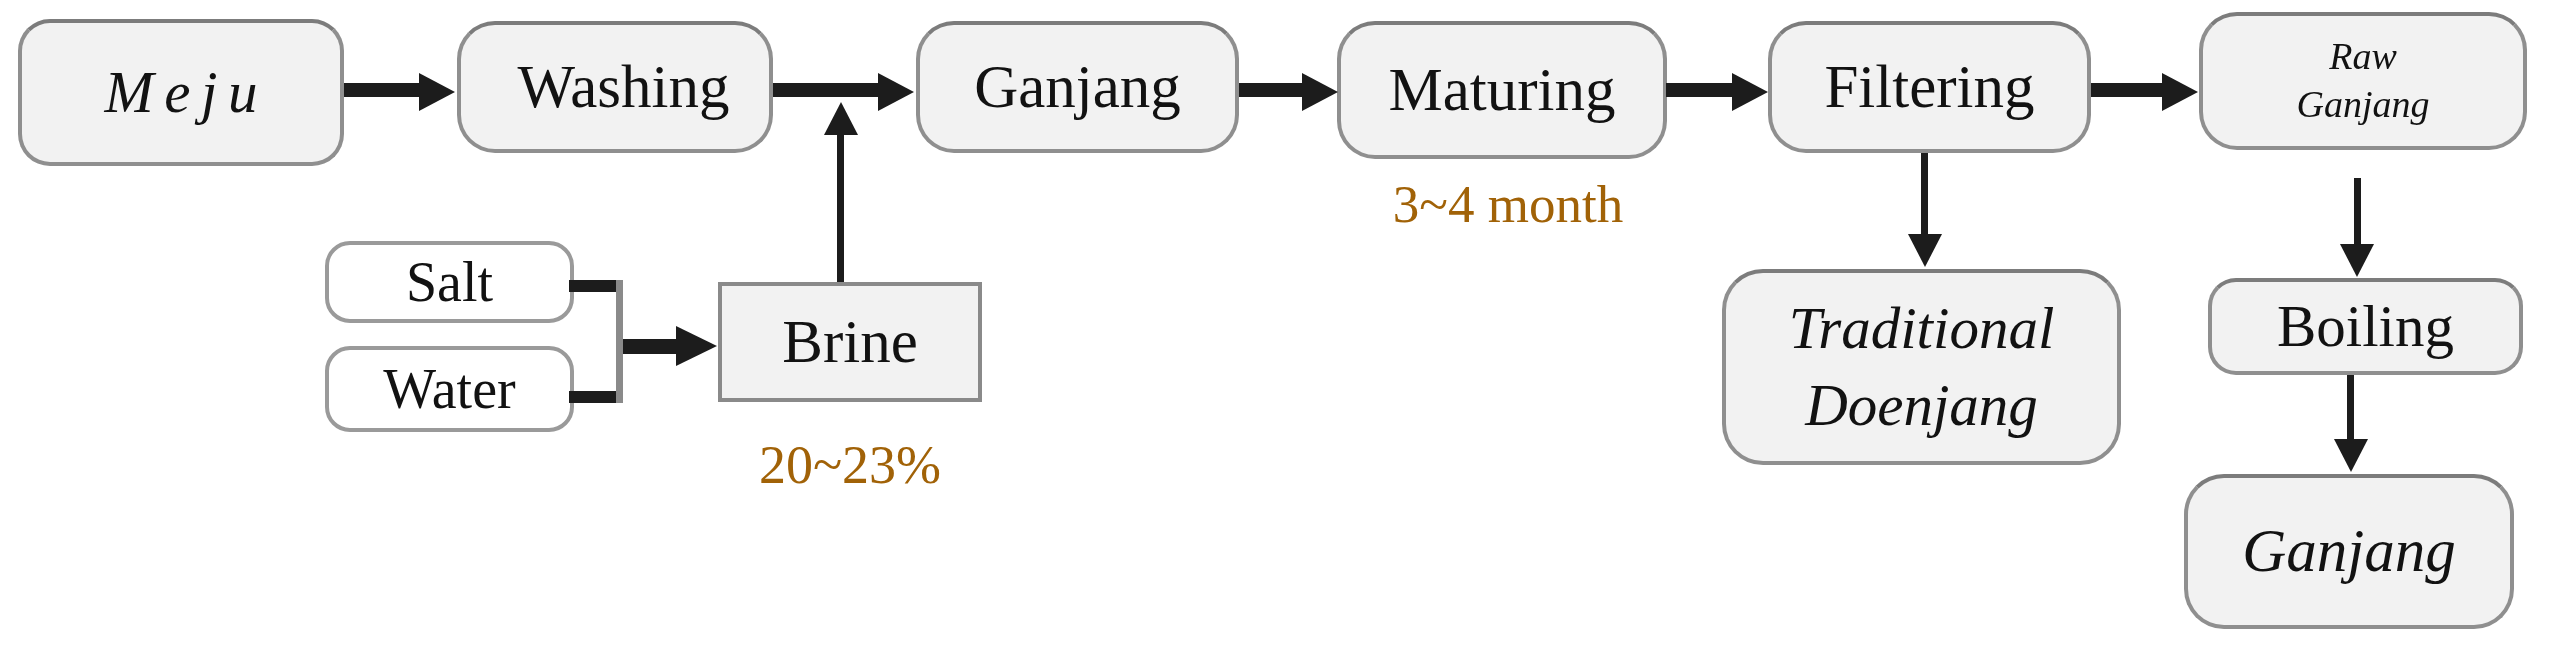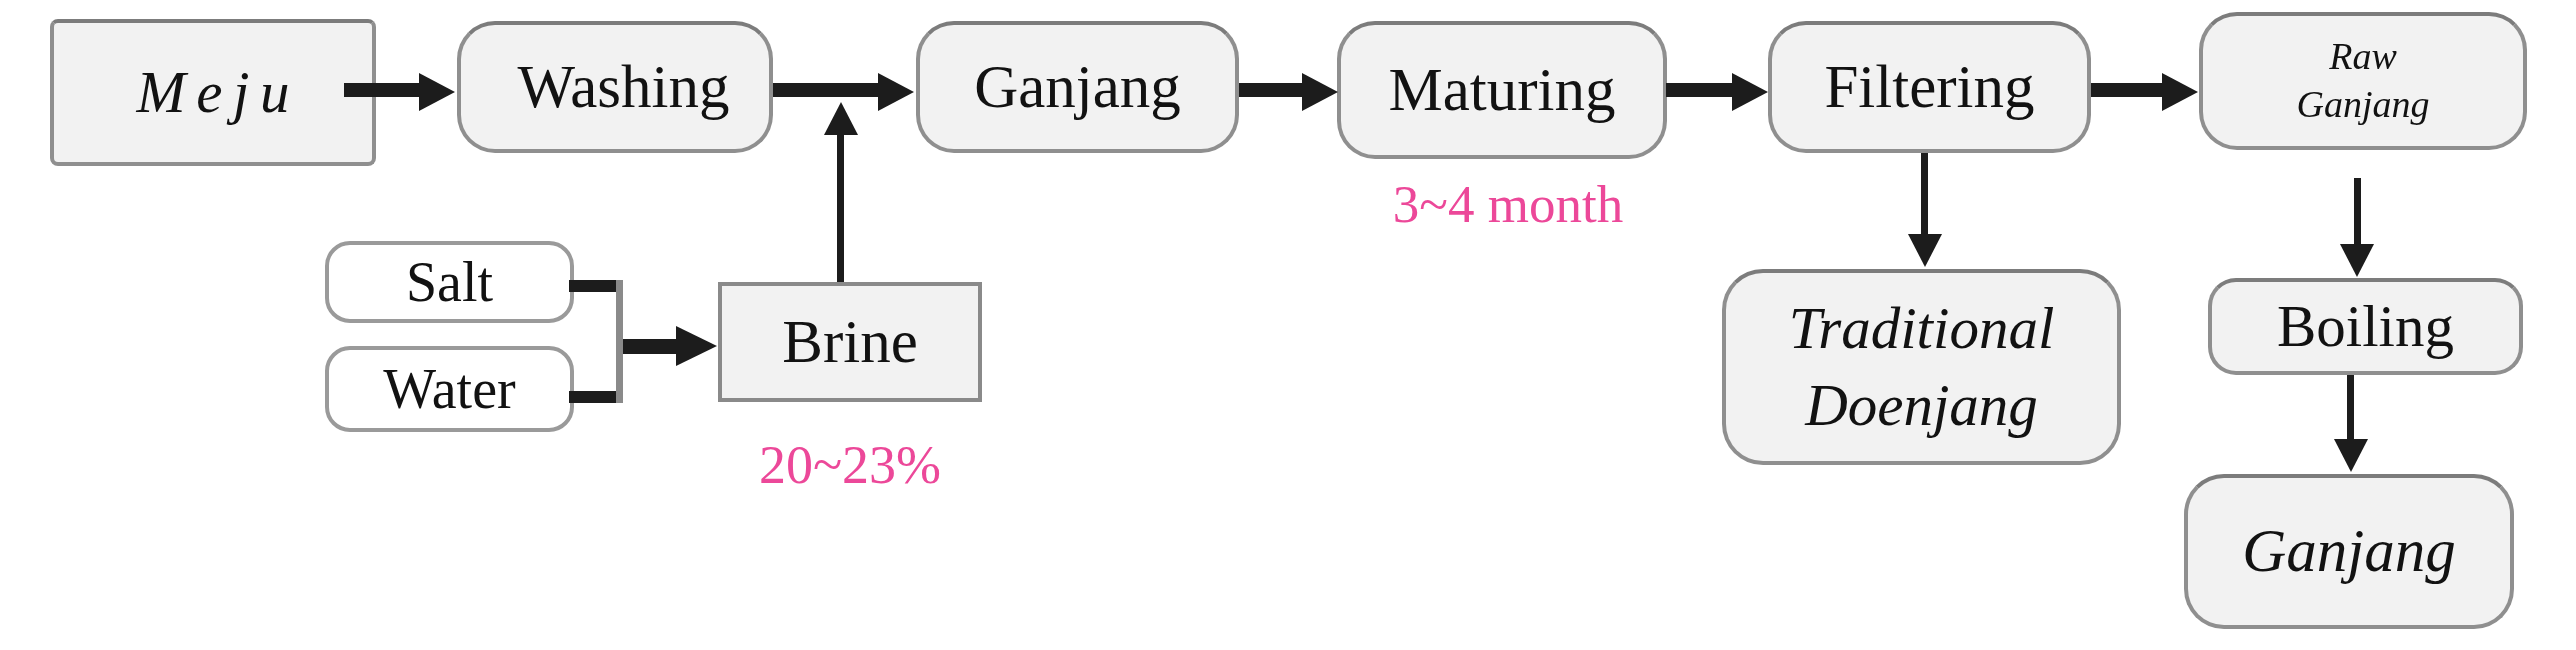--- a/index.html
+++ b/index.html
@@ -12,39 +12,39 @@
     background:#f2f2f2;border:4.1px solid #8f8f8f;border-top-color:#7c7c7c;
     display:flex;flex-direction:column;align-items:center;justify-content:center;
     text-align:center;font-size:61px;line-height:1.22;color:#121212;
   }
   .node .ln{display:block;}
   .rounded{border-radius:38px;}
   .input-node{background:#ffffff;border-radius:25px;font-size:56px;border-color:#9a9a9a;}
   .rect-node{border-radius:0;border-color:#8a8a8a;}
   .italic{font-style:italic;}
   .meju-text{letter-spacing:0.18em;padding-left:0.18em;font-size:59px;}
-  .annotation{position:absolute;font-size:53px;color:#ec4899;text-align:center;line-height:1.0;}
+  .annotation{position:absolute;font-size:53px;color:#a16207;text-align:center;line-height:1.0;}
   
   .shaft-h{position:absolute;height:14px;background:#1c1c1c;}
   .shaft-v{position:absolute;width:7.4px;background:#1c1c1c;}
   .head-right{position:absolute;width:0;height:0;
     border-top:19px solid transparent;border-bottom:19px solid transparent;border-left:36px solid #1c1c1c;}
   .head-right.big{border-top-width:20px;border-bottom-width:20px;border-left-width:41px;}
   .head-up{position:absolute;width:0;height:0;
     border-left:17.3px solid transparent;border-right:17.3px solid transparent;border-bottom:33px solid #1c1c1c;}
   .head-down{position:absolute;width:0;height:0;
     border-left:17.3px solid transparent;border-right:17.3px solid transparent;border-top:33px solid #1c1c1c;}
   .bracket-v{position:absolute;width:6.6px;background:#8a8a8a;}
 </style>
 </head>
 <body>
 
 <div class="canvas">
 
-  <div class="node rounded italic meju-text" style="left:18px;top:19px;width:326px;height:147px;border-radius:8px;margin-left:32px;">
+  <div class="node rounded italic meju-text" style="left:18px;top:19px;width:326px;height:147px;border-radius:32px;">
     <span class="ln">Meju</span>
   </div>
 
   <div class="node rounded" style="left:457px;top:21.4px;width:316px;height:132px;padding-left:17px;">
     <span class="ln">Washing</span>
   </div>
 
   <div class="node rounded" style="left:916px;top:21.4px;width:323px;height:132px;">
     <span class="ln">Ganjang</span>
   </div>

